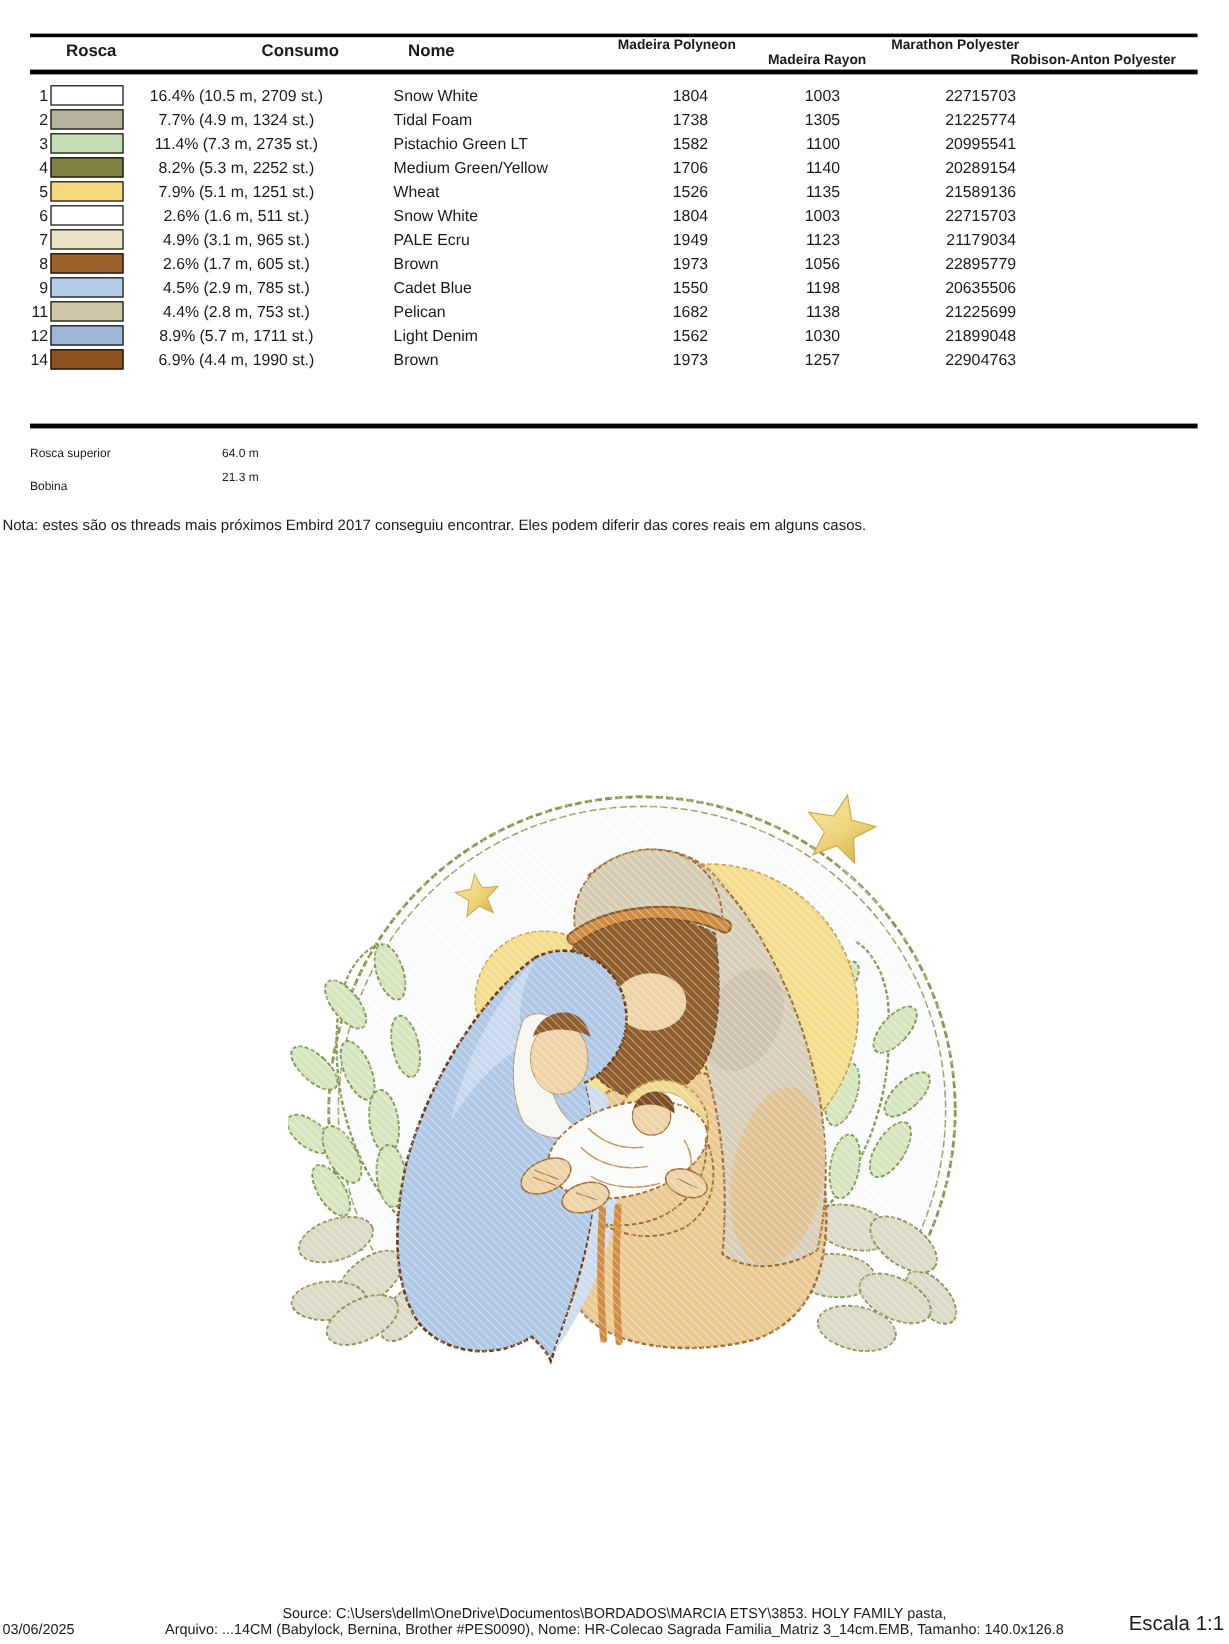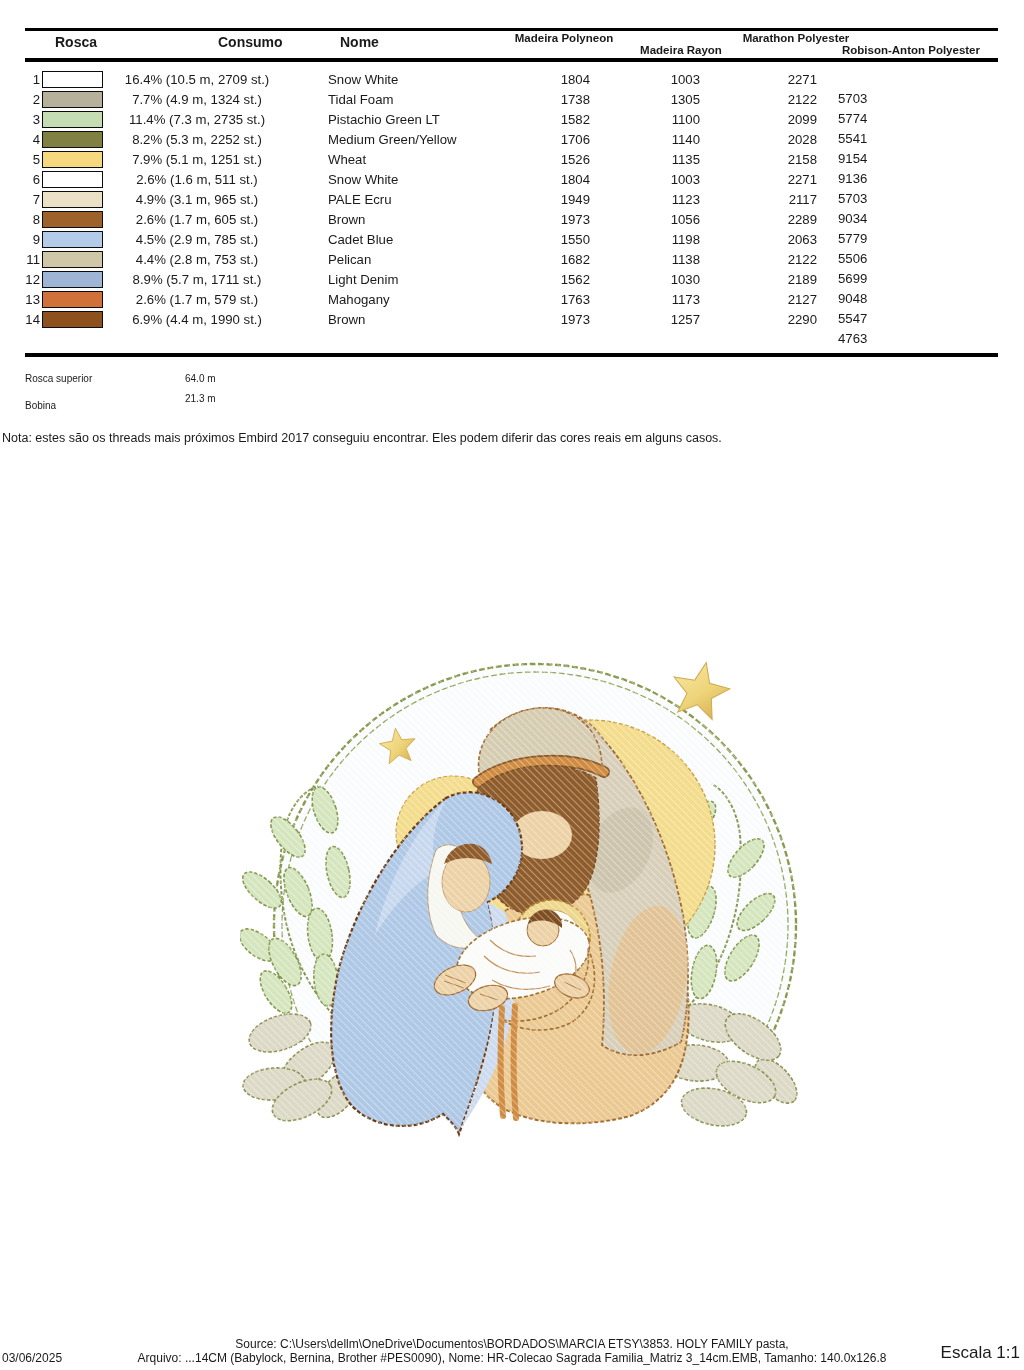--- a/index.html
+++ b/index.html
@@ -22,21 +22,21 @@
   #rows{position:absolute;left:25px;top:70px;width:973px;}
   .trow{position:relative;height:20px;width:100%;}
   .cell{position:absolute;top:0;line-height:20px;font-size:13.2px;white-space:nowrap;}
   .c-num{left:-4px;width:19px;text-align:right;}
   .c-sw{left:17px;top:1px;width:59px;height:15px;border:1.6px solid #0c0c0c;}
   .c-cons{left:80px;width:184px;text-align:center;}
   .c-nome{left:303px;width:190px;}
   .c-p1{left:455px;width:110px;text-align:right;}
   .c-p2{left:565px;width:110px;text-align:right;}
   .c-p3{left:682px;width:110px;text-align:right;}
-  .c-p4{left:813px;width:110px;text-align:left;margin-top:19px;}
+  .c-p4{left:752px;width:110px;text-align:center;}
   .tot{position:absolute;font-size:10px;white-space:nowrap;}
   #t-rl{left:25px;top:373px;}  #t-rv{left:185px;top:373px;}
   #t-bl{left:25px;top:400px;}  #t-bv{left:185px;top:393px;}
   #note{position:absolute;left:2px;top:431px;font-size:12.5px;white-space:nowrap;}
   #design{position:absolute;left:240px;top:650px;width:560px;height:560px;}
   .foot{position:absolute;font-size:12px;white-space:nowrap;}
   #f-source{left:0;top:1337px;width:1024px;text-align:center;}
   #f-arquivo{left:0;top:1351px;width:1024px;text-align:center;}
   #f-date{left:2px;top:1351px;}
   #f-escala{right:4px;top:1343px;font-size:17px;font-weight:normal;}
@@ -161,30 +161,20 @@
       </div>
       <div class="trow">
         <div class="cell c-num">12</div>
         <div class="cell c-sw" style="background: rgb(158, 181, 213);"></div>
         <div class="cell c-cons">8.9% (5.7 m, 1711 st.)</div>
         <div class="cell c-nome">Light Denim</div>
         <div class="cell c-p1">1562</div>
         <div class="cell c-p2">1030</div>
         <div class="cell c-p3">2189</div>
         <div class="cell c-p4">9048</div>
-      </div>
-      <div class="trow">
-        <div class="cell c-num">13</div>
-        <div class="cell c-sw" style="background: rgb(207, 113, 57);"></div>
-        <div class="cell c-cons">2.6% (1.7 m, 579 st.)</div>
-        <div class="cell c-nome">Mahogany</div>
-        <div class="cell c-p1">1763</div>
-        <div class="cell c-p2">1173</div>
-        <div class="cell c-p3">2127</div>
-        <div class="cell c-p4">5547</div>
       </div>
       <div class="trow">
         <div class="cell c-num">14</div>
         <div class="cell c-sw" style="background: rgb(142, 80, 29);"></div>
         <div class="cell c-cons">6.9% (4.4 m, 1990 st.)</div>
         <div class="cell c-nome">Brown</div>
         <div class="cell c-p1">1973</div>
         <div class="cell c-p2">1257</div>
         <div class="cell c-p3">2290</div>
         <div class="cell c-p4">4763</div>

